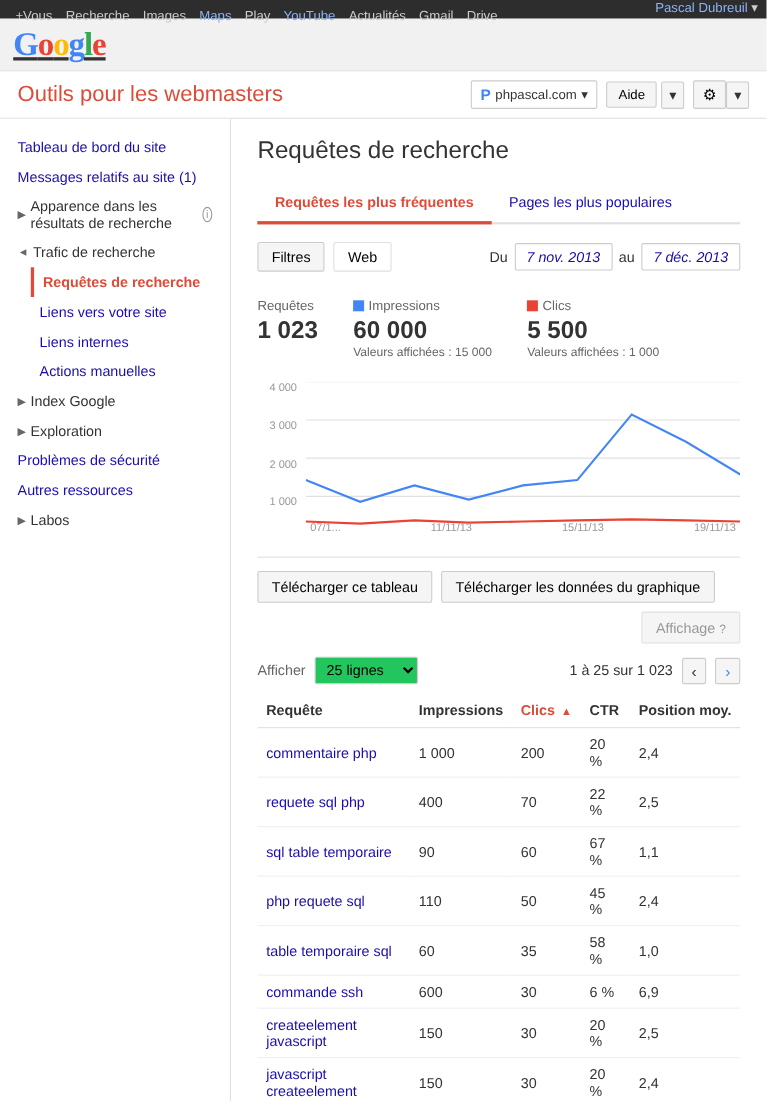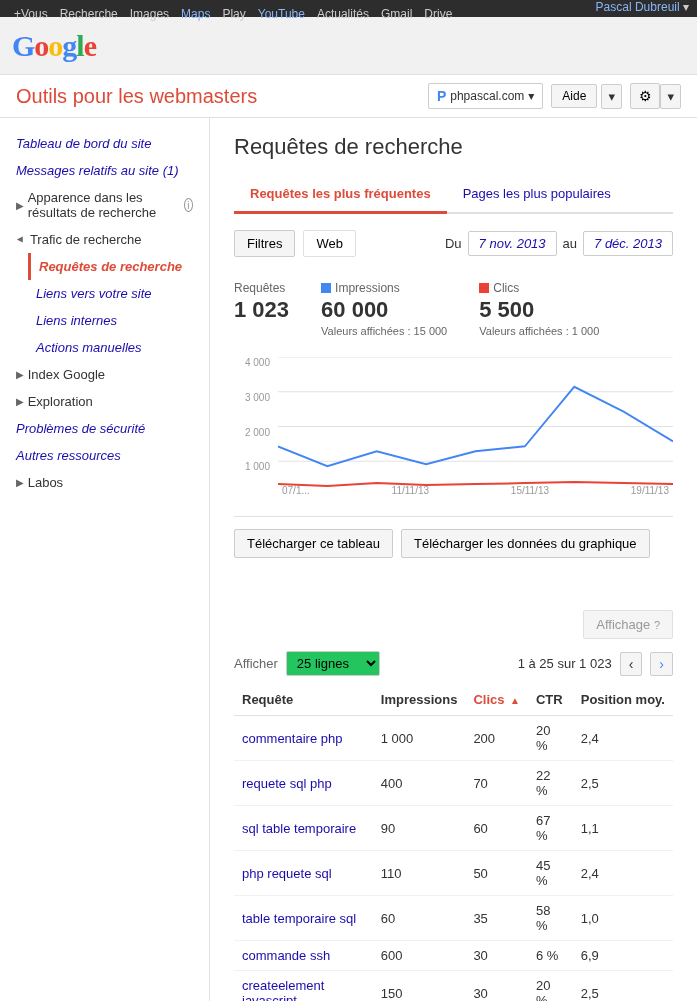--- a/index.html
+++ b/index.html
@@ -27,21 +27,22 @@
     #topbar .user { color: #ccc; font-size: 12px; }
     #topbar .user span { color: #8ab4f8; cursor: pointer; }
 
     
     #header {
       background: #f1f1f1;
       border-bottom: 1px solid #e0e0e0;
       padding: 6px 12px;
       display: flex;
       align-items: center;
-      height: 58px;
+      height: 48px;
+      text-decoration: underline;
     }
     #google-logo {
       font-size: 30px;
       font-family: 'Times New Roman', serif;
       font-weight: bold;
       letter-spacing: -1px;
     }
     .g-blue { color: #4285f4; }
     .g-red { color: #ea4335; }
     .g-yellow { color: #fbbc05; }
@@ -110,21 +111,20 @@
       flex-shrink: 0;
       background: #fff;
     }
     .sidebar-item {
       padding: 6px 16px;
       font-size: 13px;
       color: #1a0dab;
       cursor: pointer;
       text-decoration: none;
       display: block;
-      font-style: italic;
     }
     .sidebar-item.active {
       color: #dd4b39;
       font-weight: bold;
       border-left: 3px solid #dd4b39;
       padding-left: 13px;
     }
     .sidebar-section {
       padding: 6px 16px;
       font-size: 13px;
@@ -302,21 +302,20 @@
     }
     .btn-affichage {
       border: 1px solid #e0e0e0;
       border-radius: 2px;
       padding: 6px 12px;
       font-size: 13px;
       background: #f5f5f5;
       cursor: pointer;
       color: #999;
       margin-left: auto;
-      margin-top: 44px;
     }
 
     
     .pagination-bar {
       display: flex;
       align-items: center;
       gap: 8px;
       margin-bottom: 8px;
       font-size: 13px;
     }

